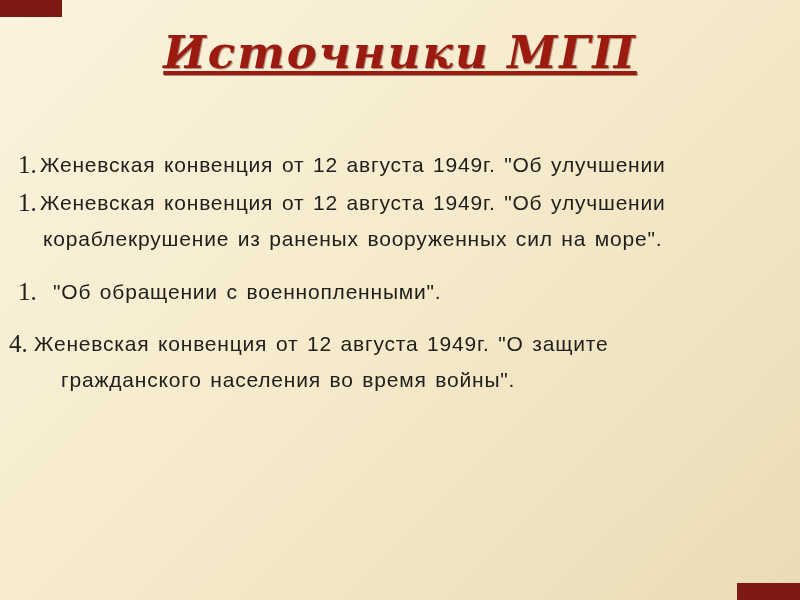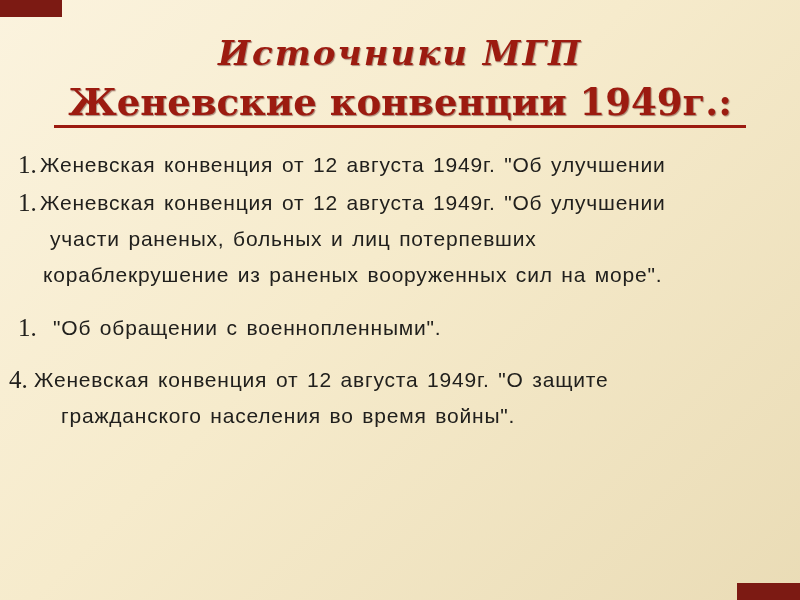--- a/index.html
+++ b/index.html
@@ -7,24 +7,25 @@
   .slide{
     position:relative;width:800px;height:600px;overflow:hidden;
     background:linear-gradient(135deg,var(--bg-light,#FBF3DE) 0%,#F6EBCC 45%,var(--bg-dark,#EADCB6) 100%);
   }
   .bar{position:absolute;background:var(--accent-bar,#7C1A13);}
   .bar.tl{top:0;left:0;width:62px;height:17px;}
   .bar.br{bottom:0;right:0;width:63px;height:17px;}
   .title-block{position:absolute;top:26px;left:0;width:800px;text-align:center;}
   .title-line1{
     font-family:"DejaVu Serif","Liberation Serif",serif;
-    font-size:34px;line-height:54px;font-weight:bold;font-style:italic;
+    font-size:45px;line-height:54px;font-weight:bold;font-style:italic;
     letter-spacing:2px;color:var(--title-red,#9C1B10);
     text-shadow:1px 1px 1px rgba(74,12,6,0.45);
     white-space:nowrap;
+    text-decoration:underline;
   }
   .title-line2{
     display:inline-block;
     font-family:"DejaVu Serif","Liberation Serif",serif;
     font-size:37px;line-height:40px;font-weight:bold;
     color:var(--title-red,#9C1B10);
     text-shadow:1px 1px 1px rgba(74,12,6,0.45);
     border-bottom:3px solid var(--title-red,#9C1B10);
     padding:0 14px 3px 14px;margin-top:2px;
     white-space:nowrap;
@@ -52,37 +53,35 @@
 </head>
 <body>
 
 <div class="slide">
 
   <div class="bar tl"></div>
   <div class="bar br"></div>
 
   <div class="title-block">
     <div class="title-line1">Источники МГП</div>
-    <div class="title-line2">Женевские конвенции 1949г.:</div>
   </div>
 
   <div class="list">
 
     <div class="item">
       <span class="num">1.</span>
       <div class="lines">
         <div class="line">Женевская конвенция от 12 августа 1949г. "Об улучшении</div>
       </div>
     </div>
 
     <div class="item m2">
       <span class="num">1.</span>
       <div class="lines">
         <div class="line">Женевская конвенция от 12 августа 1949г. "Об улучшении</div>
-        <div class="line ind10">участи раненых, больных и лиц потерпевших</div>
         <div class="line ind3">кораблекрушение из раненых вооруженных сил на море".</div>
       </div>
     </div>
 
     <div class="item m17">
       <span class="num">1.</span>
       <div class="lines">
         <div class="line ind13">"Об обращении с военнопленными".</div>
       </div>
     </div>

